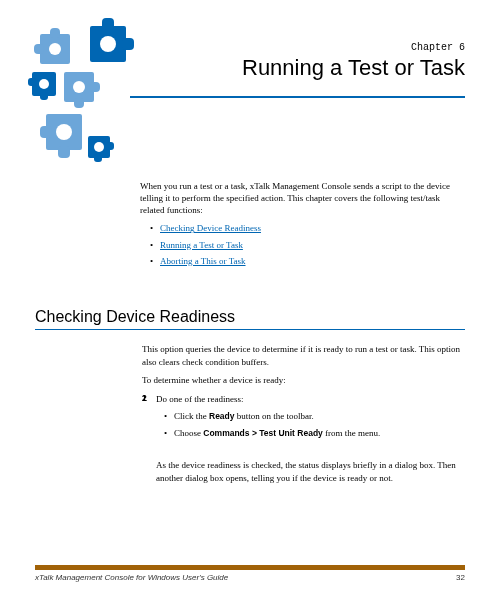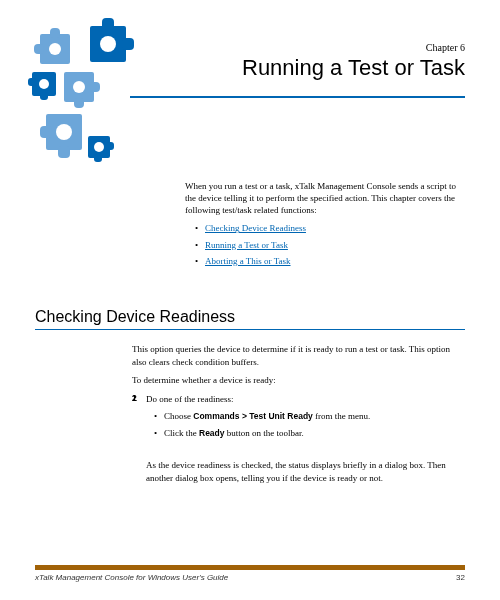--- a/index.html
+++ b/index.html
@@ -20,21 +20,21 @@
     width: 120px;
     height: 200px;
   }
   .chapter-header {
     position: absolute;
     top: 42px;
     right: 35px;
     text-align: right;
   }
   .chapter-label {
-    font-family: Liberation Serif, serif;
+    font-family: Liberation Mono, monospace;
     font-size: 10px;
     color: #000;
     margin-bottom: 2px;
   }
   .chapter-title {
     font-family: Arial, Helvetica, sans-serif;
     font-size: 22px;
     font-weight: 400;
     color: #000;
   }
@@ -45,21 +45,20 @@
     right: 35px;
     height: 2px;
     background: #0066b3;
   }
   .intro-block {
     position: absolute;
     top: 180px;
     left: 140px;
     right: 35px;
     line-height: 1.35;
-    margin-left: 45px;
   }
   .intro-block p { margin-bottom: 4px; }
   .bullet-list {
     list-style: none;
     margin-top: 6px;
     padding-left: 10px;
   }
   .bullet-list li {
     position: relative;
     padding-left: 10px;
@@ -89,21 +88,21 @@
     margin-bottom: 3px;
   }
   .section-rule {
     height: 1px;
     background: #0066b3;
     width: 100%;
   }
   .section-body {
     position: absolute;
     top: 343px;
-    left: 132px;
+    left: 142px;
     right: 35px;
     line-height: 1.4;
   }
   .section-body p { margin-bottom: 6px; }
   .num-list {
     list-style: none;
     margin-top: 4px;
   }
   .num-list > li {
     position: relative;
@@ -228,24 +227,24 @@
   <p>To determine whether a device is ready:</p>
   <ol class="num-list">
     <li>
       <span class="num">1</span>
     </li>
     <li>
       <span class="num">2</span>
       <span>Do one of the readiness:</span>
       <ul class="sub-list">
         <li>
-          <span>Choose </span><span class="bold-inline">Commands &gt; Test Unit Ready</span><span> from the menu.</span>
+          <span>Click the </span><span class="bold-inline">Ready</span><span> button on the toolbar.</span>
         </li>
         <li>
-          <span>Click the </span><span class="bold-inline">Ready</span><span> button on the toolbar.</span>
+          <span>Choose </span><span class="bold-inline">Commands &gt; Test Unit Ready</span><span> from the menu.</span>
         </li>
       </ul>
       <p style="margin-top:19px">As the device readiness is checked, the status displays briefly in a dialog box. Then another dialog box opens, telling you if the device is ready or not.</p>
     </li>
   </ol>
 </div>
 
 <div class="footer">
   <span>xTalk Management Console for Windows User's Guide</span>
   <span class="pg">32</span>

